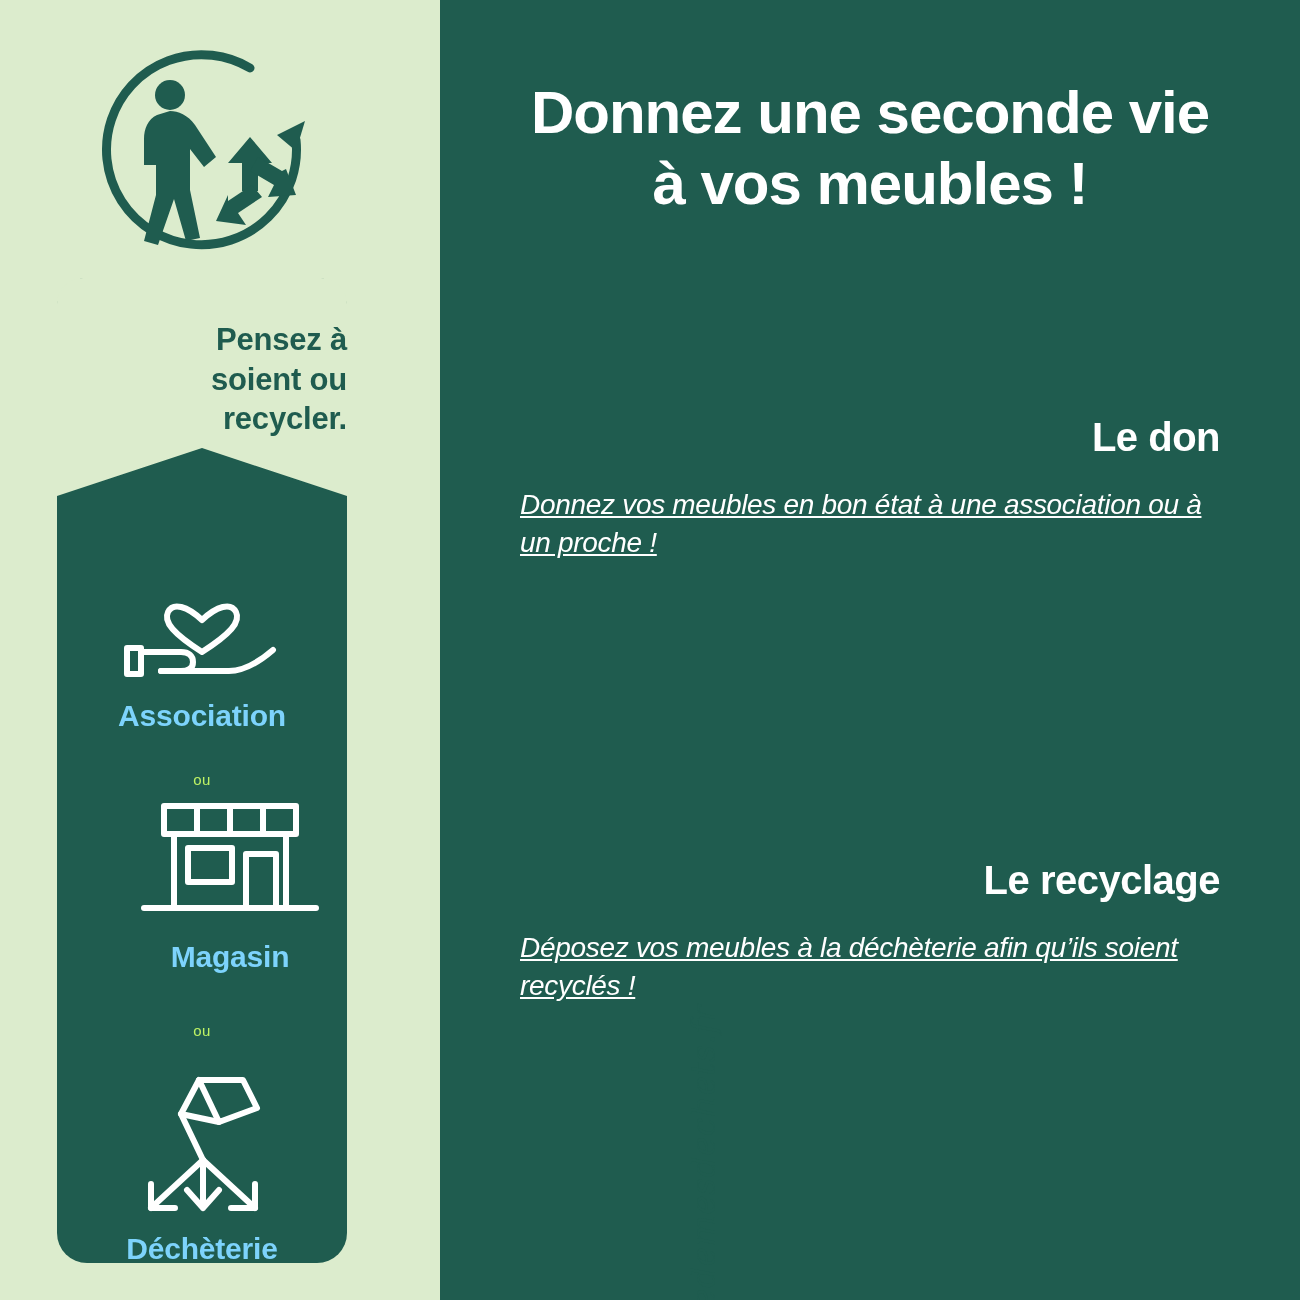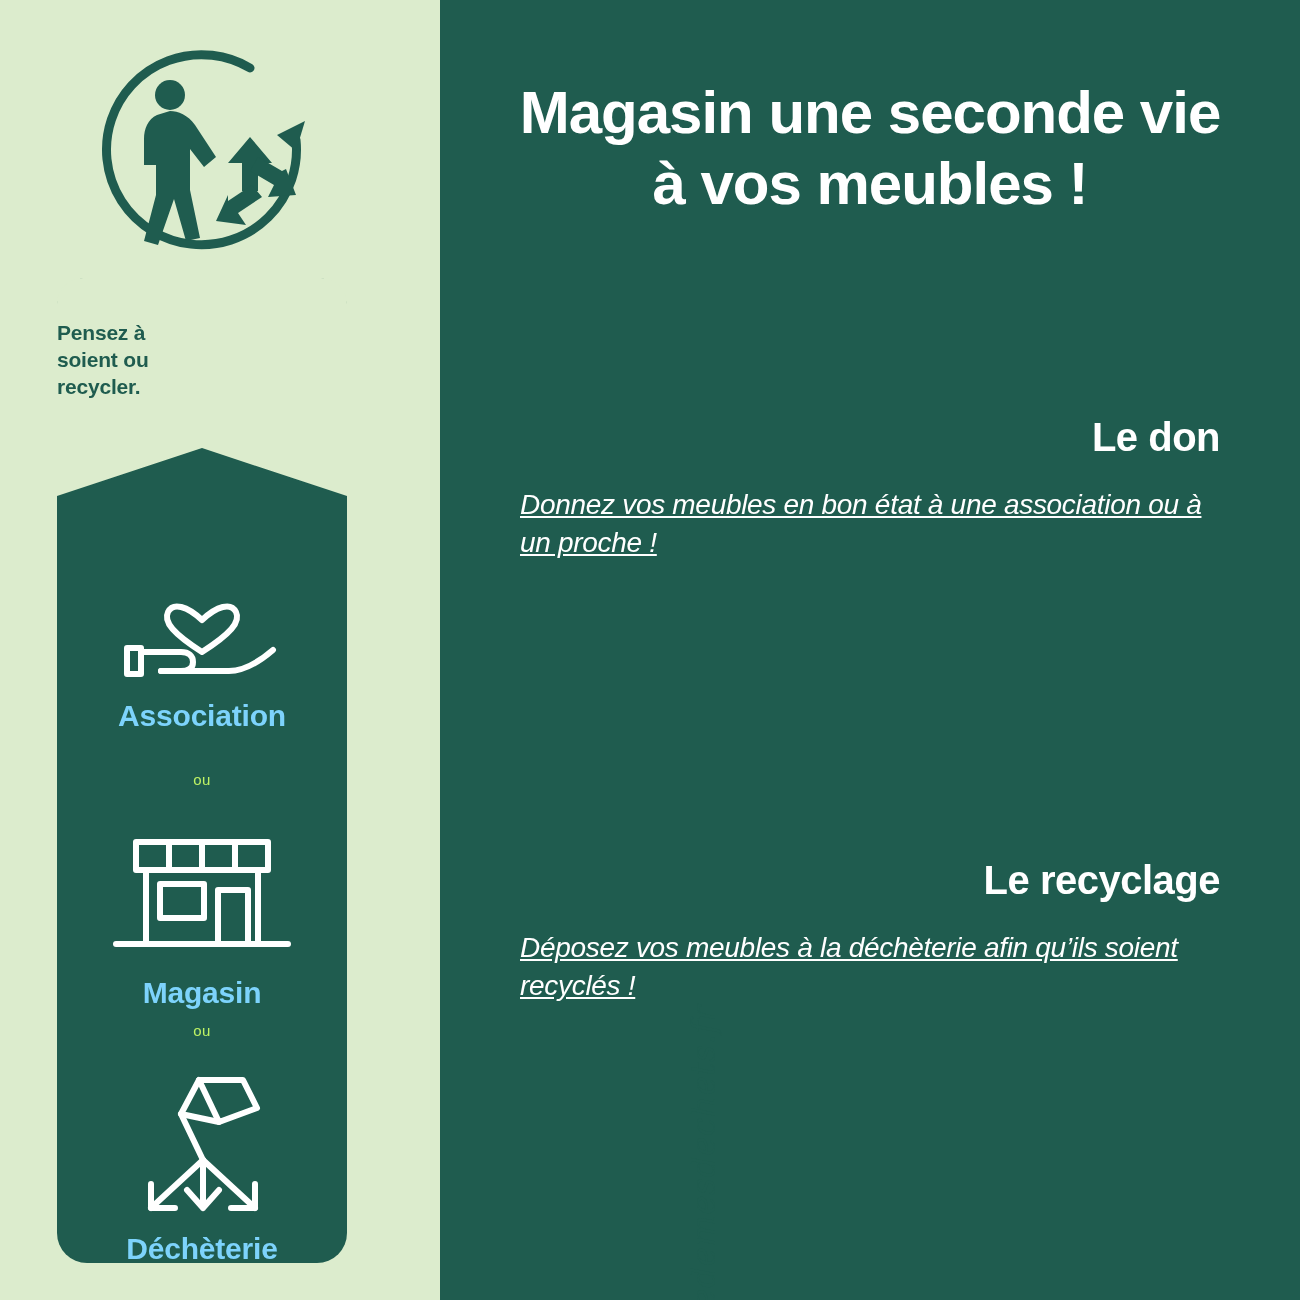--- a/index.html
+++ b/index.html
@@ -52,23 +52,23 @@
     background: #dceccd;
     border-radius: 26px 26px 0 0;
     -webkit-clip-path: polygon(0 0, 100% 0, 100% 100%, 50% 78%, 0 100%);
     clip-path: polygon(0 0, 100% 0, 100% 100%, 50% 78%, 0 100%);
   }
   .ribbon-head-text {
     position: absolute;
     left: 0;
     top: 42px;
     width: 290px;
-    text-align: left;
+    text-align: right;
     color: #1f5c4f;
-    font-size: 21px;
+    font-size: 31px;
     font-weight: bold;
     line-height: 1.28;
     letter-spacing: -0.2px;
   }
   .option {
     position: absolute;
     width: 290px;
     text-align: center;
     color: #7dd3fc;
   }
@@ -86,21 +86,21 @@
   .ou {
     position: absolute;
     width: 290px;
     text-align: center;
     color: #bef264;
     font-size: 15px;
     letter-spacing: 0.5px;
   }
   .opt1 { top: 292px; }
   .ou1  { top: 493px; }
-  .opt2 { top: 554px; }
+  .opt2 { top: 518px; padding-left: 28px; }
   .ou2  { top: 744px; }
   .opt3 { top: 790px; }
 
   
   .url-vertical {
     position: absolute;
     left: 332px;
     top: 500px;
     transform-origin: left top;
     transform: rotate(-90deg) translate(-100%, 0);
@@ -260,21 +260,21 @@
       </div>
     </div>
 
     <div class="url-vertical-holder">
       <div class="url-vertical">https://quefairedemesdechets.fr</div>
     </div>
   </div>
 
   <div class="right-panel">
     <div class="headline">
-      <div>Magasin une seconde vie</div>
+      <div>Donnez une seconde vie</div>
       <div>à vos meubles !</div>
     </div>
 
     <div class="section sec-don">
       <h2 class="section-title">Le don</h2>
       <p class="section-body">Donnez vos meubles en bon état à une association ou à un proche !</p>
     </div>
 
     <div class="section sec-recyclage">
       <h2 class="section-title">Le recyclage</h2>

